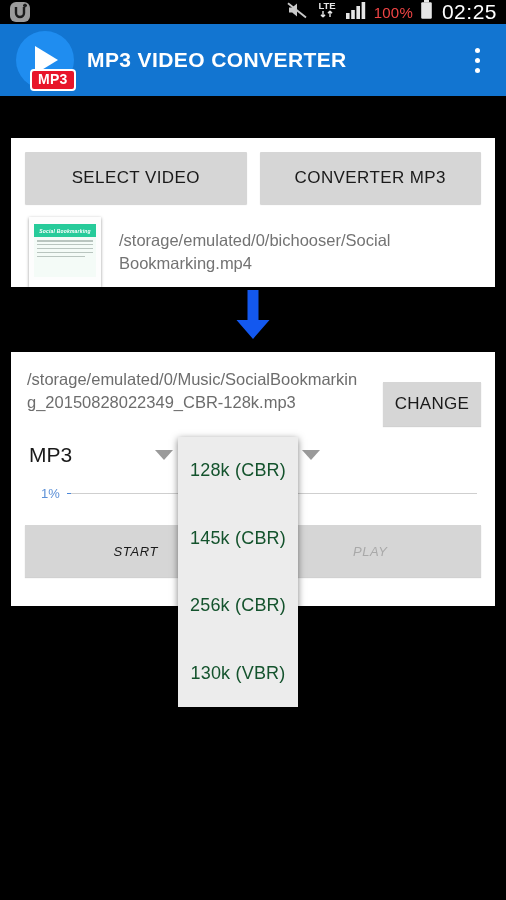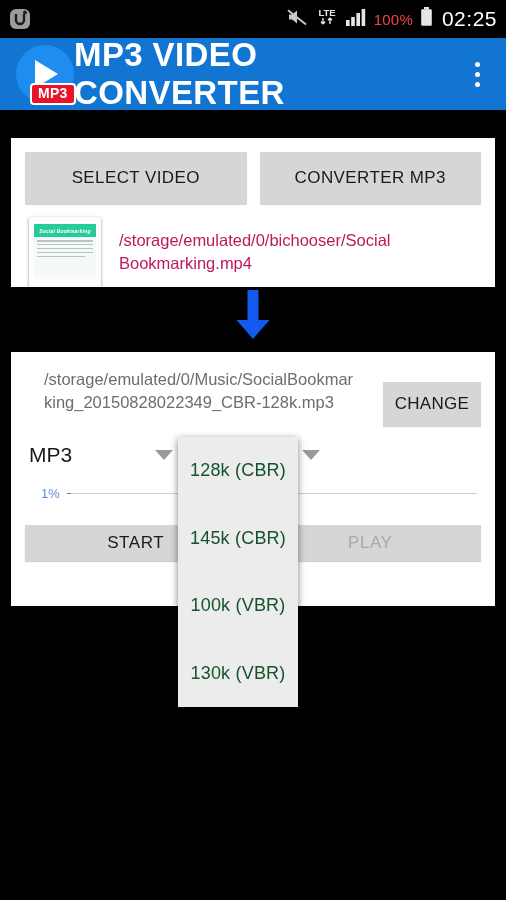--- a/index.html
+++ b/index.html
@@ -6,21 +6,21 @@
   html,body { width:506px; height:900px; }
   body {
     font-family: "Liberation Sans", sans-serif;
     background:#000;
     position:relative;
     overflow:hidden;
   }
 
   
   .statusbar{
-    height:38px; background:#000; display:flex; align-items:center;
+    height:24px; background:#000; display:flex; align-items:center;
     padding:0 9px; position:relative;
   }
   .sb-left{ display:flex; align-items:center; gap:6px; }
   .sb-right{ margin-left:auto; display:flex; align-items:center; gap:7px; }
   .sb-appicon{ width:22px; height:22px; }
   .sb-text{ color:#ef4444; font-size:15px; letter-spacing:.2px; }
   .sb-clock{ color:#fff; font-size:21px; letter-spacing:.5px; margin-left:2px;}
   .sb-ico{ display:block; }
 
   
@@ -40,21 +40,22 @@
     border-color:transparent transparent transparent #ffffff;
   }
   .logo-badge{
     position:absolute; left:14px; bottom:-2px;
     background:#e8152a; color:#fff; font-size:14px; font-weight:bold;
     padding:1px 6px 2px 6px; border-radius:4px; letter-spacing:.3px;
     border:2px solid #ffffff;
     line-height:1.05;
   }
   .appbar-title{
-    color:#fff; font-size:33px; font-weight:bold; letter-spacing:.4px;
+    color:#fff; font-size:21px; font-weight:bold; letter-spacing:.4px;
+    margin-left:13px;
   }
   .overflow{
     margin-left:auto; width:26px; height:40px; display:flex; flex-direction:column;
     align-items:center; justify-content:center; gap:5px; cursor:pointer;
   }
   .overflow i{ width:5px;height:5px;border-radius:50%;background:#fff;display:block;}
 
   
   .card{
     position:absolute; left:11px; width:484px;
@@ -83,33 +84,33 @@
     background:#27cb9a; height:13px; width:100%;
     display:flex;align-items:center;justify-content:center;
   }
   .thumb-band span{
     font-size:5px;color:#fff;font-weight:bold;font-style:italic;letter-spacing:.2px;
     transform:scaleY(1.1);
   }
   .thumb-body{ background:#f4fbf7; padding:3px 3px 0 3px; height:40px;}
   .thumb-line{ height:1.6px; background:#b9c5bf; margin-bottom:2.3px; }
   .file-path{
-    font-size:16.5px; color:#be185d; line-height:1.42; word-break:break-word;
+    font-size:16.5px; color:#737373; line-height:1.42; word-break:break-word;
     max-width:375px;
   }
 
   
   .arrow{
     position:absolute; left:0; right:0; top:288px; height:60px;
     display:flex; align-items:center; justify-content:center;
   }
   .arrow svg{ display:block; }
 
   
-  .out-top{ display:flex; padding:14px 14px 0 33px; gap:25px; align-items:flex-start;}
+  .out-top{ display:flex; padding:14px 14px 0 16px; gap:25px; align-items:flex-start;}
   .out-path{
     font-size:16.5px; color:#6d6d6d; line-height:1.42; flex:1;
     word-break:break-all; padding-top:2px;
   }
   .change-btn{
     width:98px;height:44px;background:#d6d6d6;border:none;flex:0 0 98px;
     font-family:"Liberation Sans", sans-serif;
     font-size:17px;color:#1a1a1a;letter-spacing:.3px;cursor:pointer;
     box-shadow:0 1px 1px rgba(0,0,0,.18);
     margin-top:16px;
@@ -133,24 +134,25 @@
     display:flex; align-items:center; padding:14px 18px 0 30px; gap:7px;
   }
   .progress-pct{ font-size:13px; color:#5b8fd6; }
   .progress-track{
     flex:1; height:1px; background:#cfcfcf; position:relative;
   }
   .progress-fill{ position:absolute; left:0; top:0; height:1px; background:#4a86d8; width:1%;}
 
   .action-row{ display:flex; gap:13px; padding:24px 14px 0 14px; }
   .action-btn{
-    flex:1;height:36px;background:#d6d6d6;border:none;
+    flex:1;height:52px;background:#d6d6d6;border:none;
     font-family:"Liberation Sans", sans-serif;
-    font-size:17px;letter-spacing:.6px;cursor:pointer;
+    font-size:13px;letter-spacing:.6px;cursor:pointer;
     box-shadow:0 1px 1px rgba(0,0,0,.18);
+    font-style:italic;
   }
   .action-btn.enabled{ color:#1a1a1a; }
   .action-btn.disabled{ color:#a9a9a9; cursor:default; }
 
   
   .dropdown{
     position:absolute; left:178px; top:437px; width:120px;
     background:#ececec; z-index:50;
     box-shadow:0 2px 7px rgba(0,0,0,.5);
     overflow:hidden;
@@ -273,15 +275,15 @@
 
   <div class="action-row">
     <button class="action-btn enabled">START</button>
     <button class="action-btn disabled">PLAY</button>
   </div>
 </div>
 
 <div class="dropdown">
   <div class="dd-item">128k (CBR)</div>
   <div class="dd-item">145k (CBR)</div>
-  <div class="dd-item">100k (VBR)</div>
+  <div class="dd-item">256k (CBR)</div>
   <div class="dd-item">130k (VBR)</div>
 </div>
 
 </body></html>

